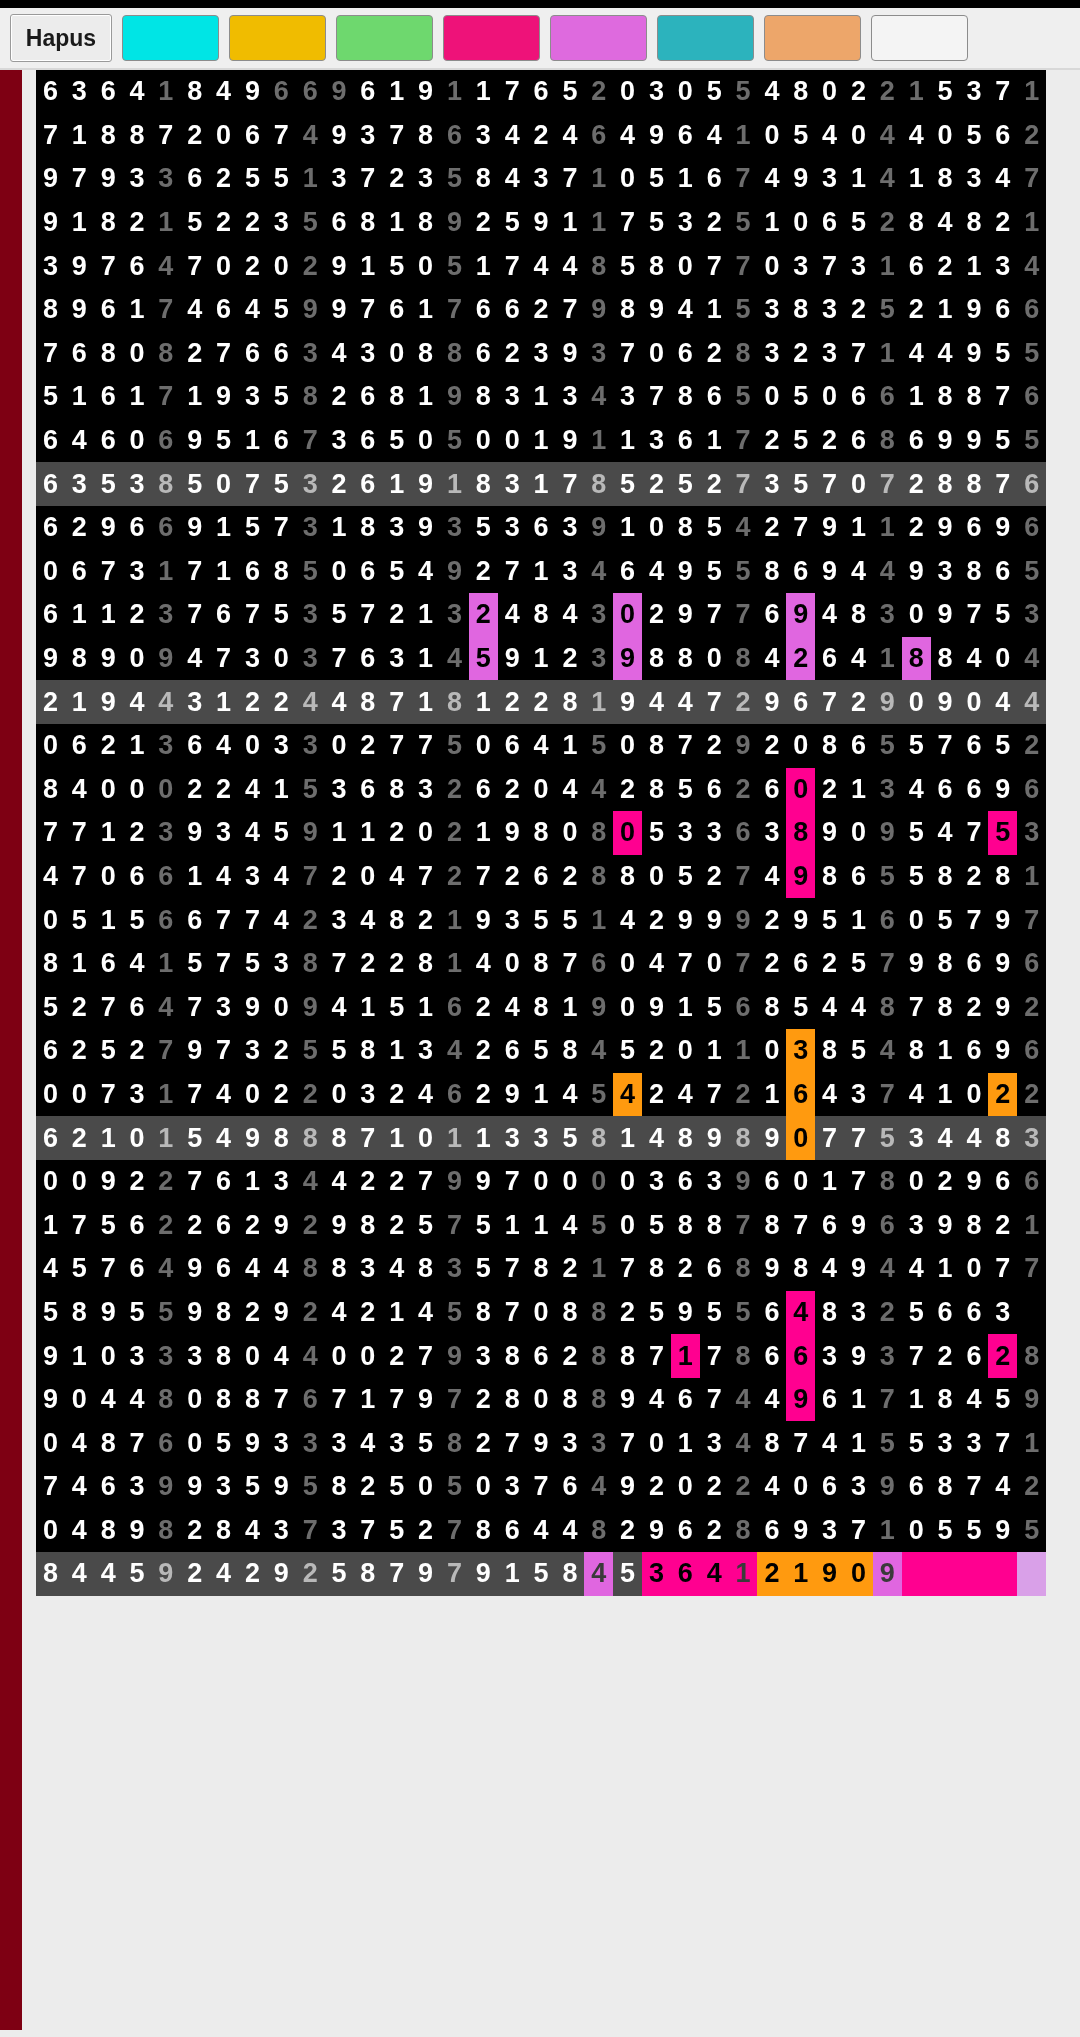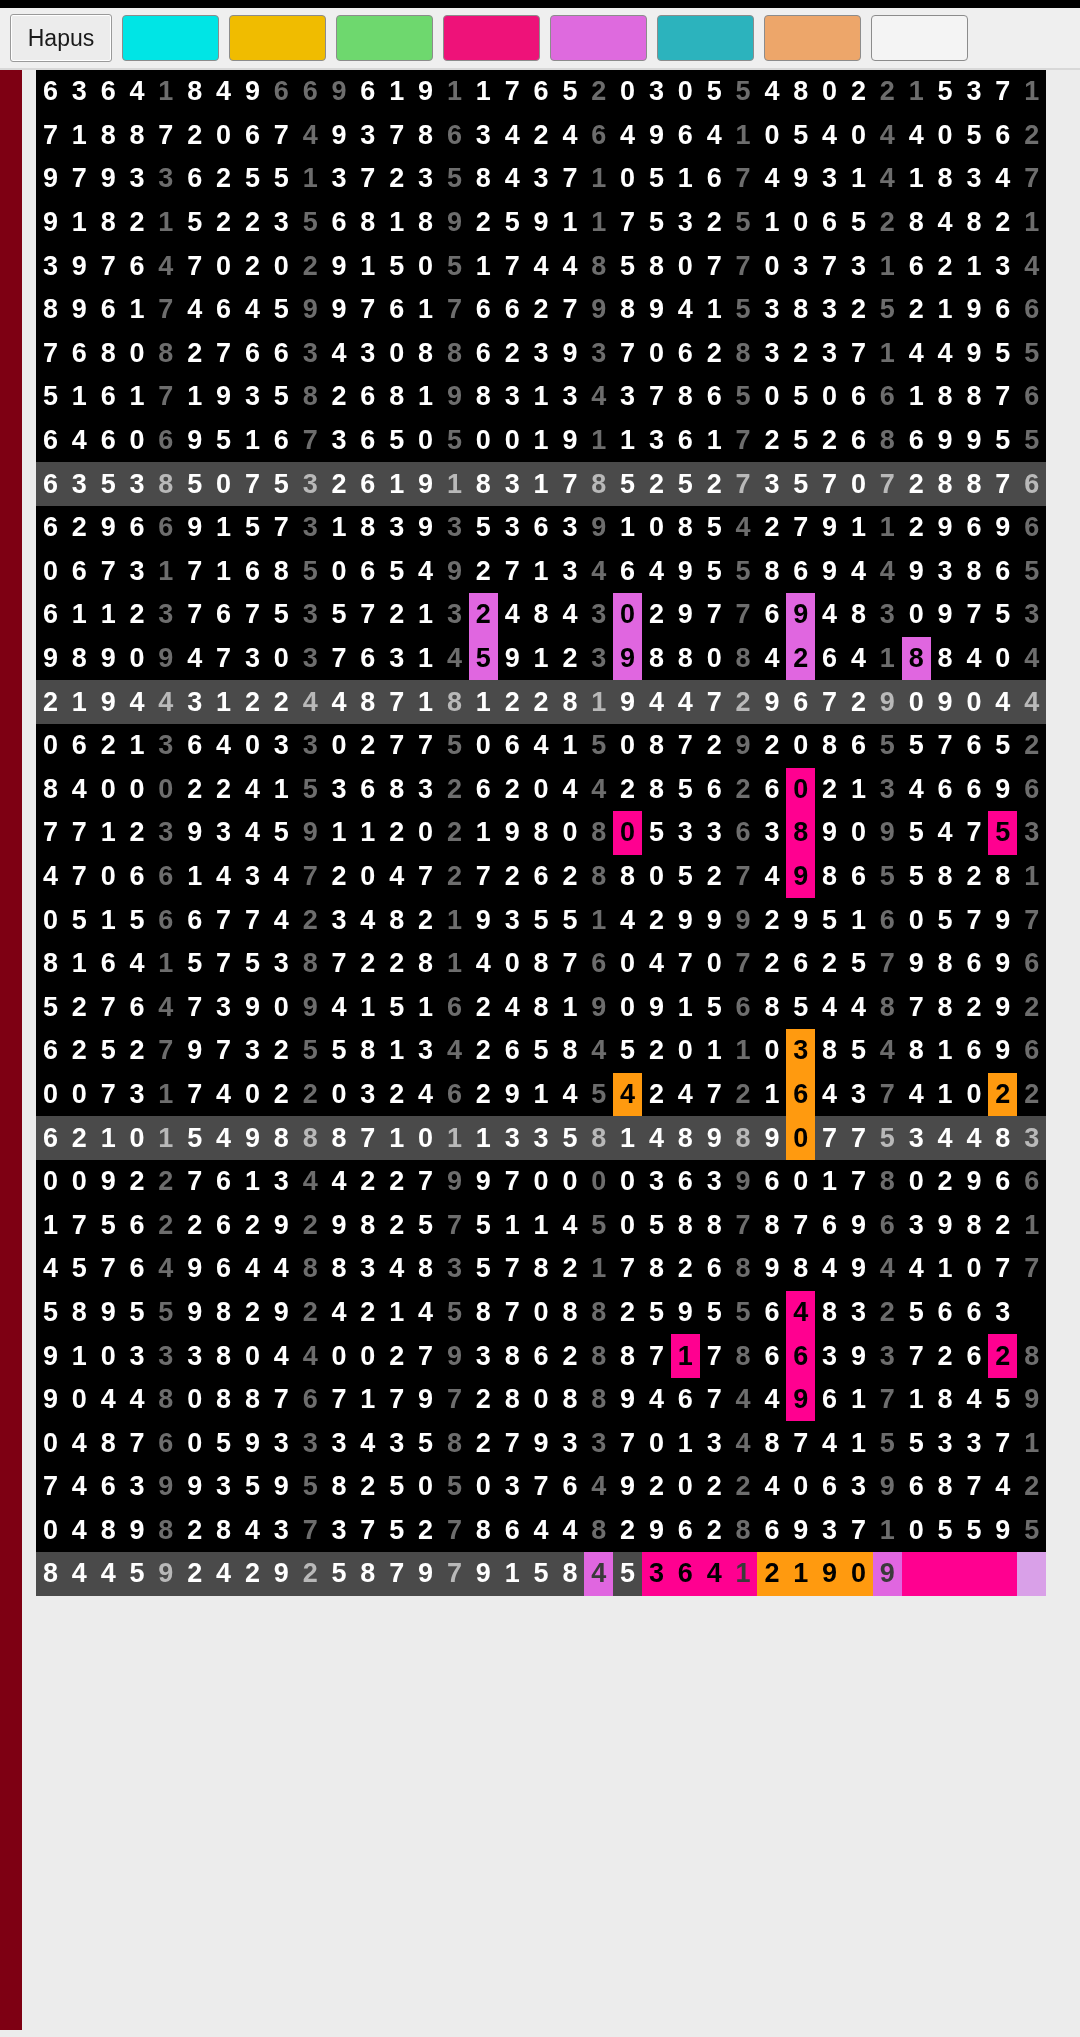--- a/index.html
+++ b/index.html
@@ -24,20 +24,21 @@
   
   .toolbar {
     height: 62px;
     background: #efefef;
     display: flex;
     align-items: center;
     padding: 6px 10px 6px 10px;
     box-sizing: border-box;
     gap: 10px;
     border-bottom: 2px solid #d8d8d8;
+    font-weight: bold;
   }
   .erase-btn {
     width: 100px;
     height: 46px;
     background: #ececec;
     border: 1px solid #9a9a9a;
     border-radius: 3px;
     font-size: 23px;
     color: #1a1a1a;
     display: flex;

